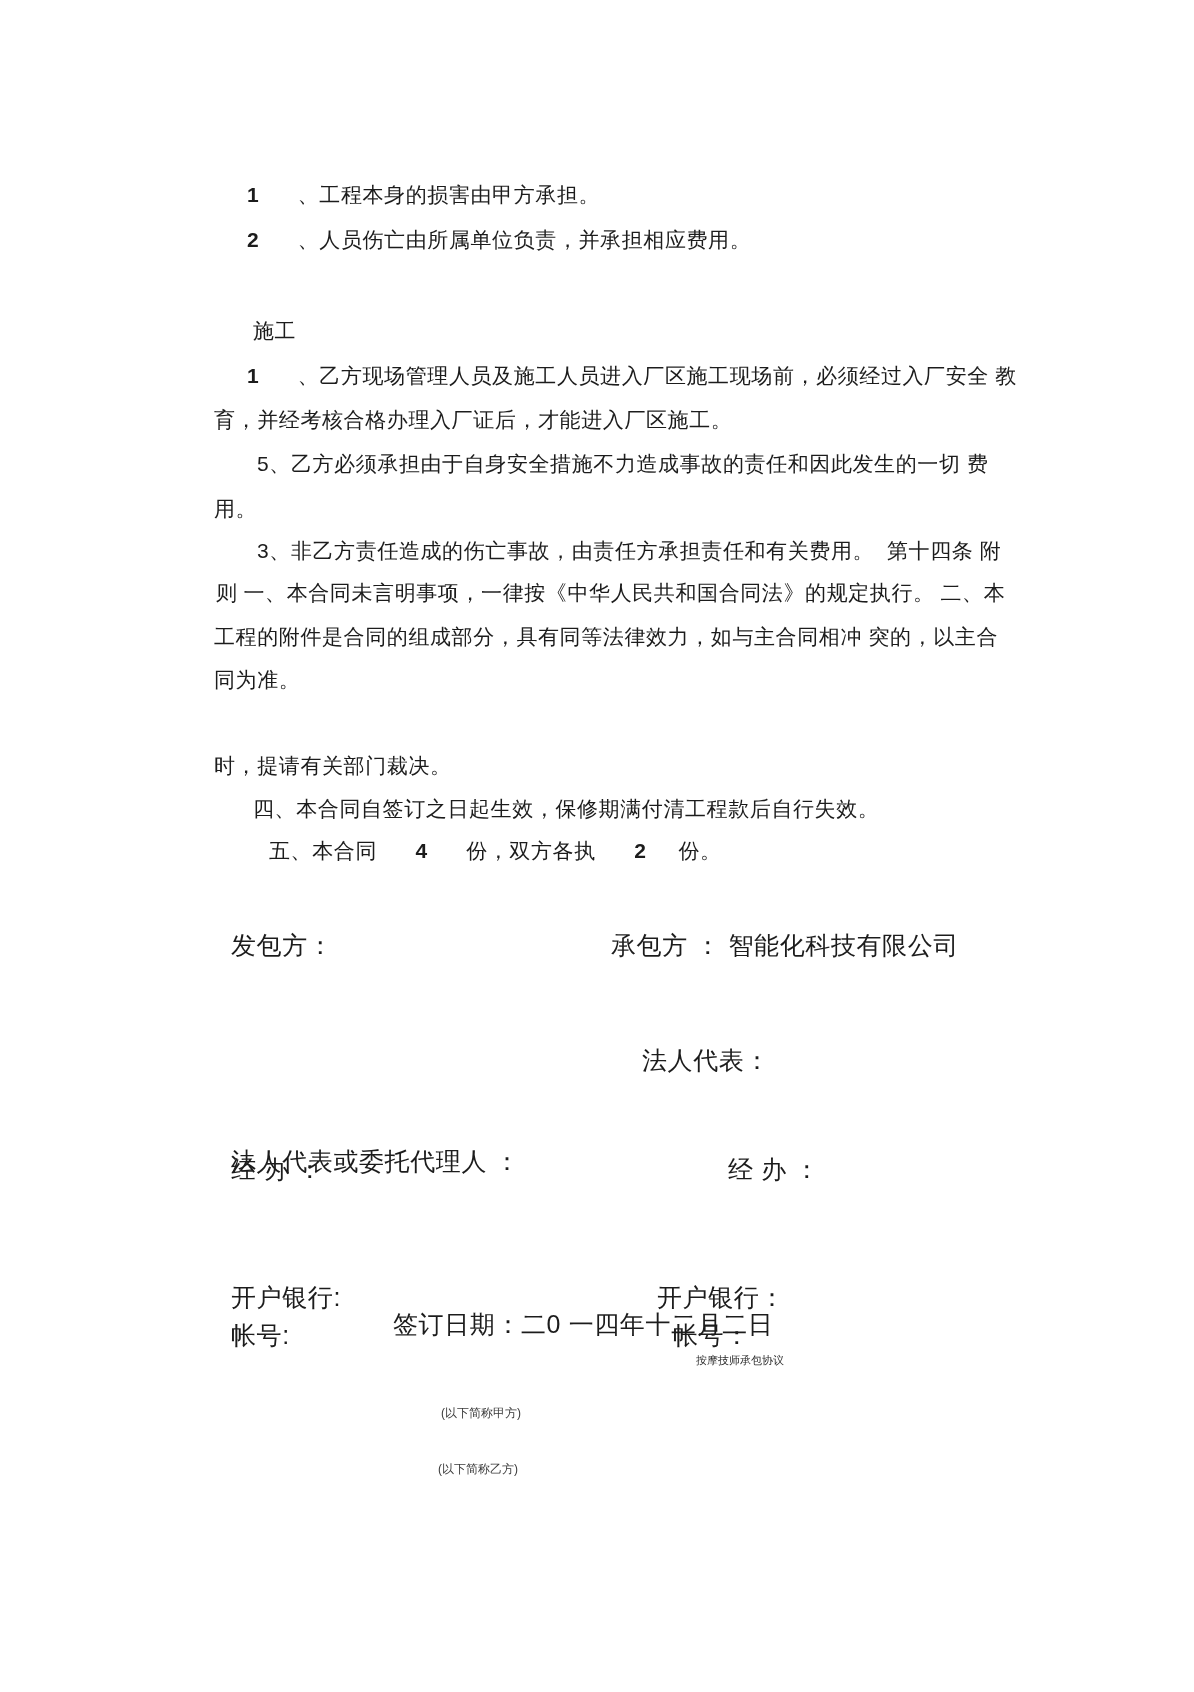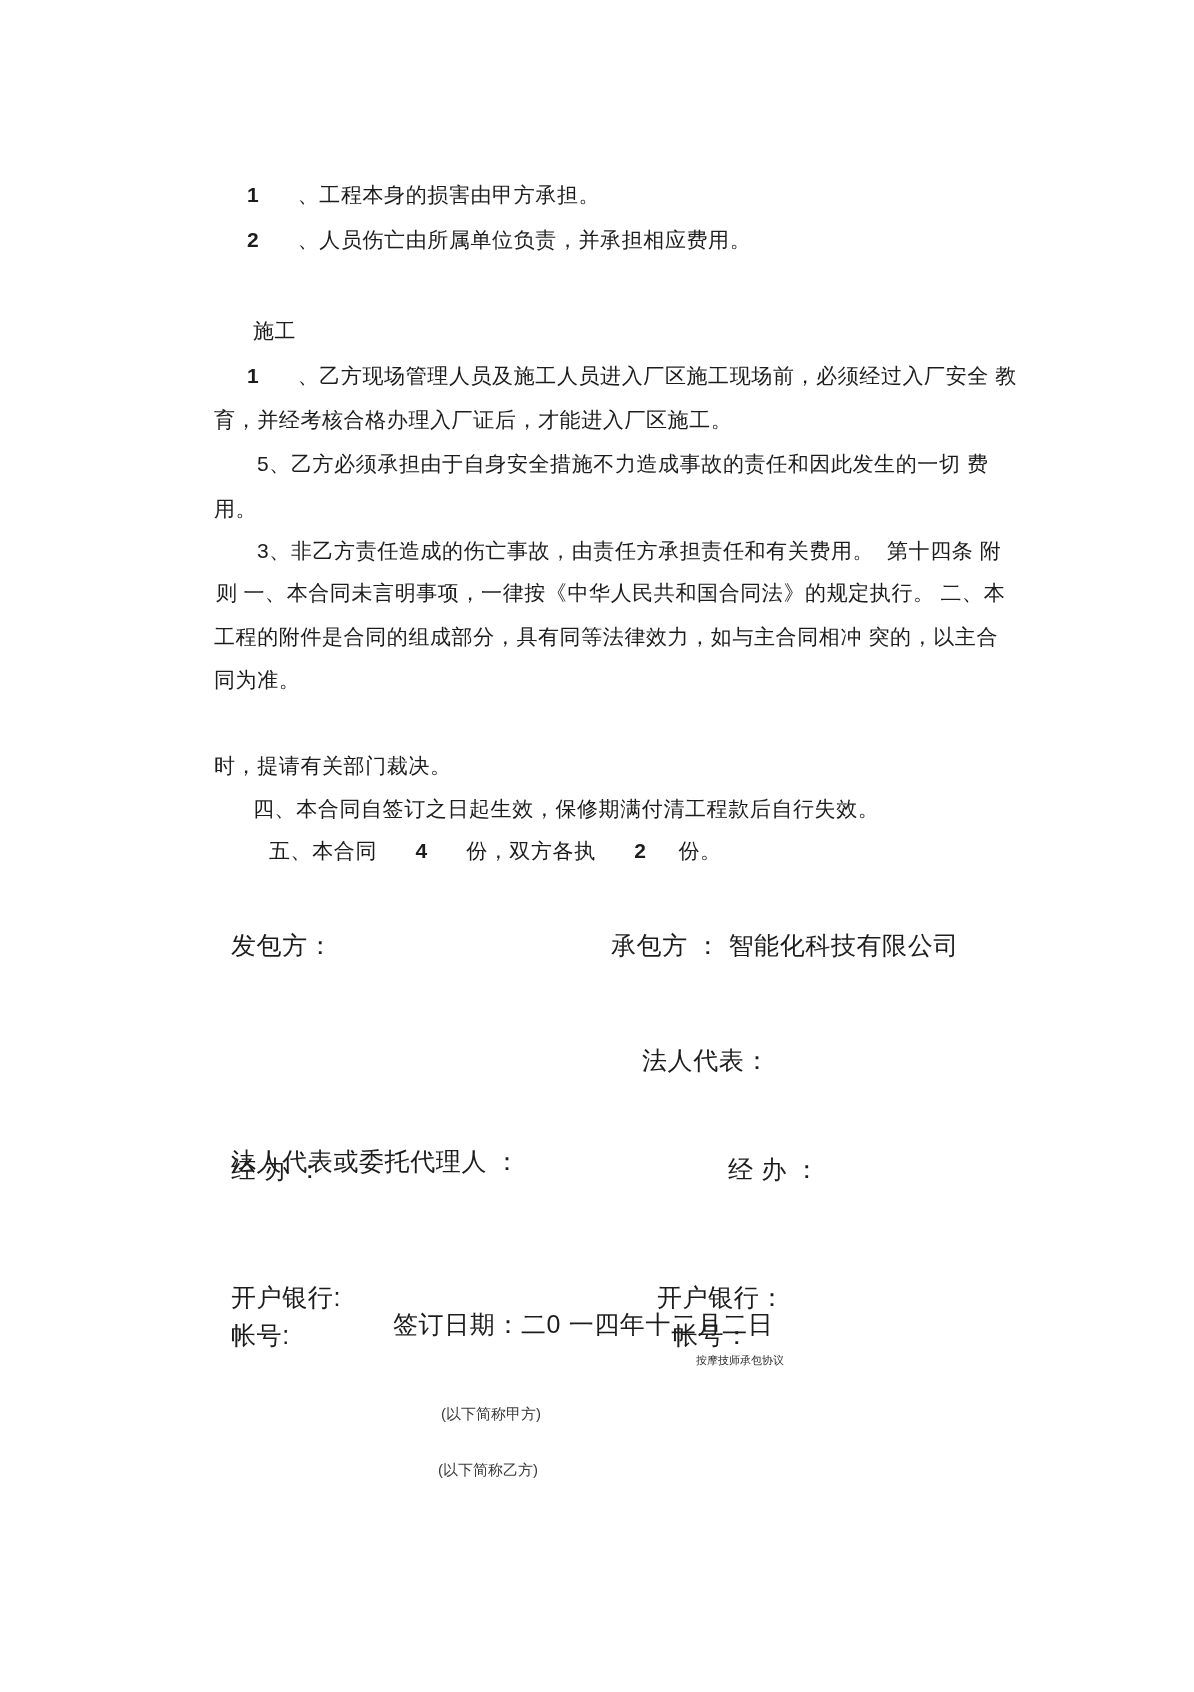--- a/index.html
+++ b/index.html
@@ -35,21 +35,21 @@
   }
   .small-note {
     position: absolute;
     font-size: 11px;
     line-height: 13px;
     white-space: pre;
     color: #2b2b2b;
   }
   .tiny-note {
     position: absolute;
-    font-size: 15px;
+    font-size: 12px;
     line-height: 11px;
     white-space: pre;
     color: #3a3a3a;
   }
 </style>
 </head>
 <body>
 
 <div class="page">
 

